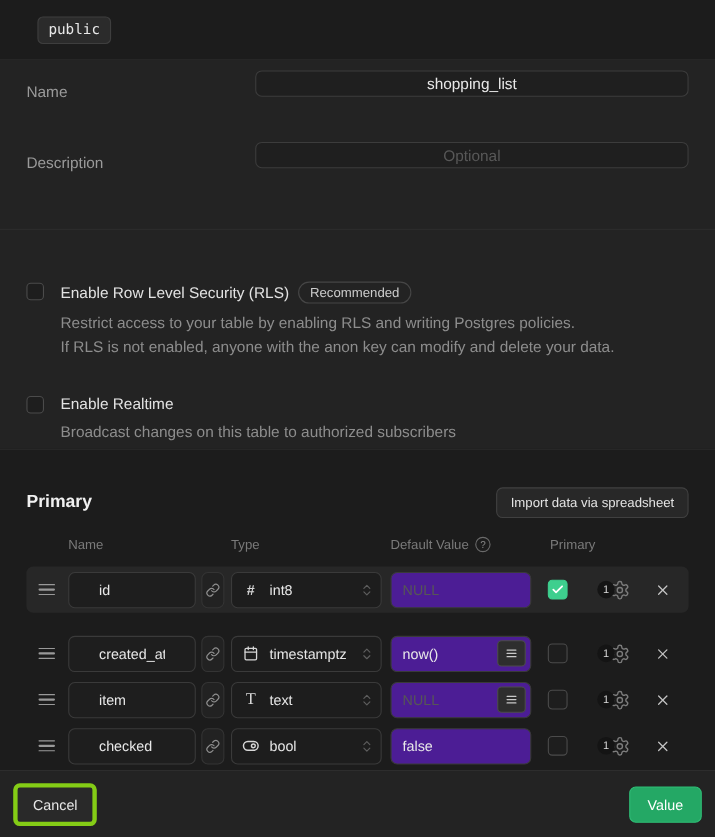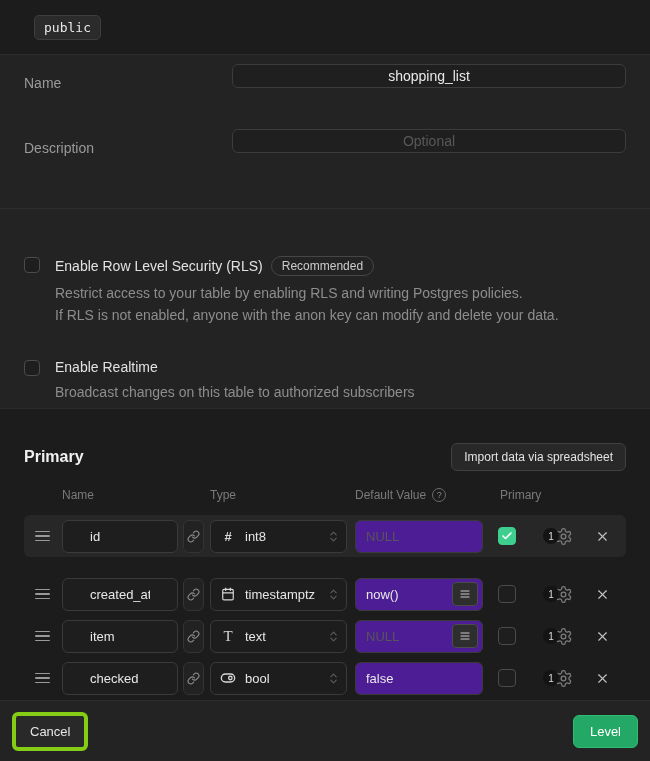--- a/index.html
+++ b/index.html
@@ -377,15 +377,15 @@
               <path d="M18 6 6 18"></path>
               <path d="m6 6 12 12"></path>
             </svg>
     </button>
   </div>
       </div>
   </div>
 
   <div class="ftr">
     <button class="btn-cancel">Cancel</button>
-    <button class="btn-save">Level</button>
+    <button class="btn-save">Value</button>
   </div>
 </div>
 
 </body></html>

